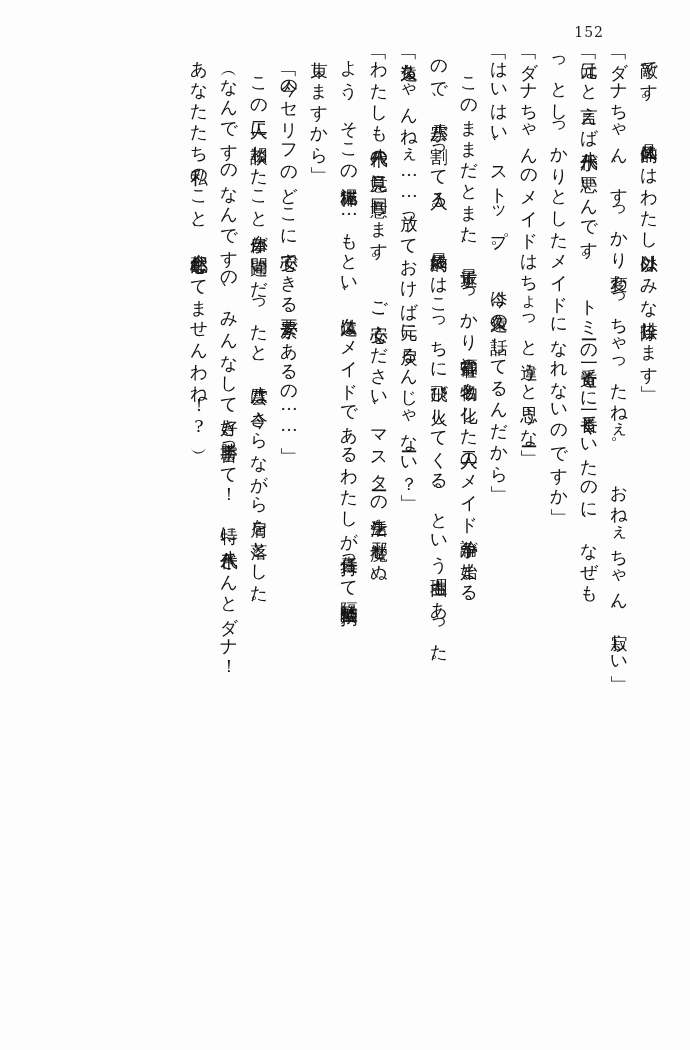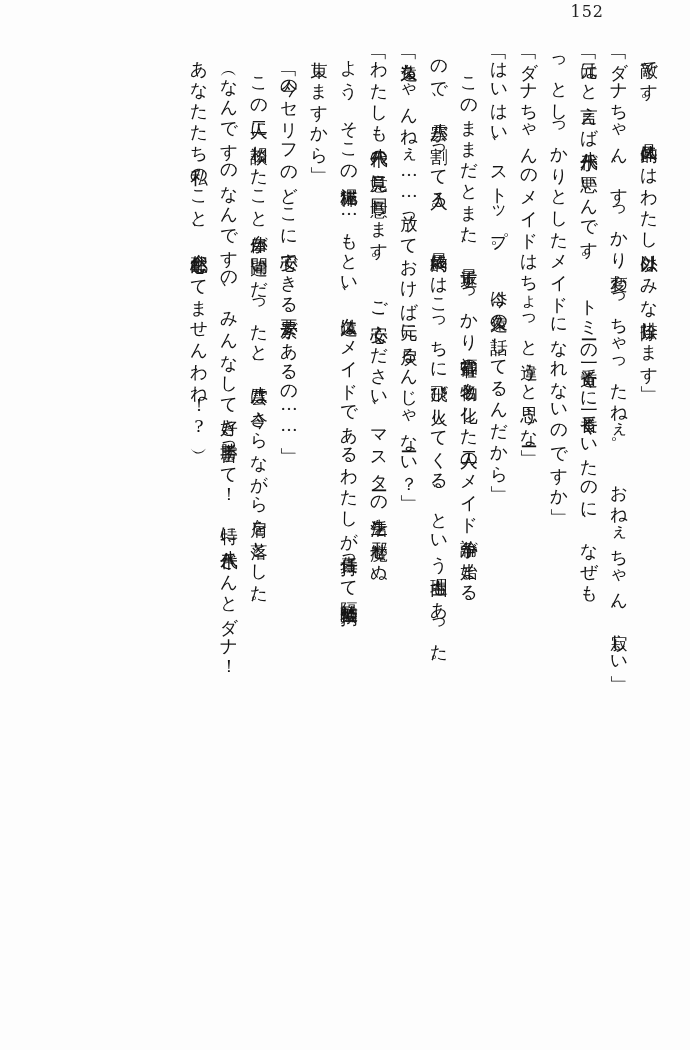--- a/index.html
+++ b/index.html
@@ -16,23 +16,23 @@
   }
   .page {
     position: relative;
     width: 690px;
     height: 1050px;
     background: #fdfdfd;
     box-sizing: border-box;
   }
   .page-number {
     position: absolute;
-    top: 2px;
+    top: 24px;
     right: 86px;
-    font-size: 16px;
+    font-size: 14px;
     letter-spacing: 1px;
     color: #222;
     font-family: "DejaVu Serif", "Liberation Serif", serif;
   }
   .text-block {
     position: absolute;
     top: 48px;
     left: 26px;
     right: 26px;
     bottom: 36px;

